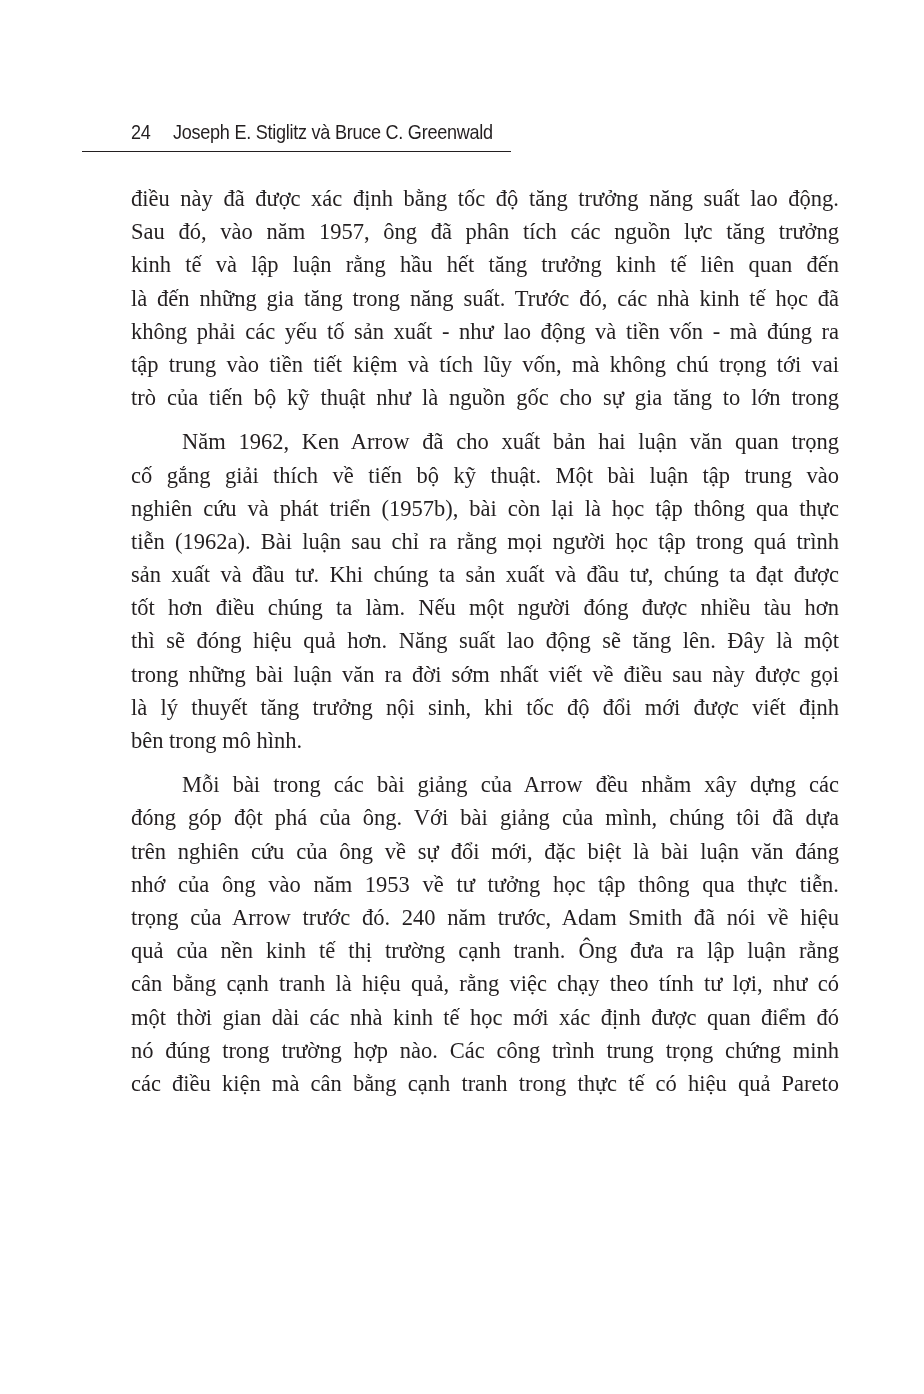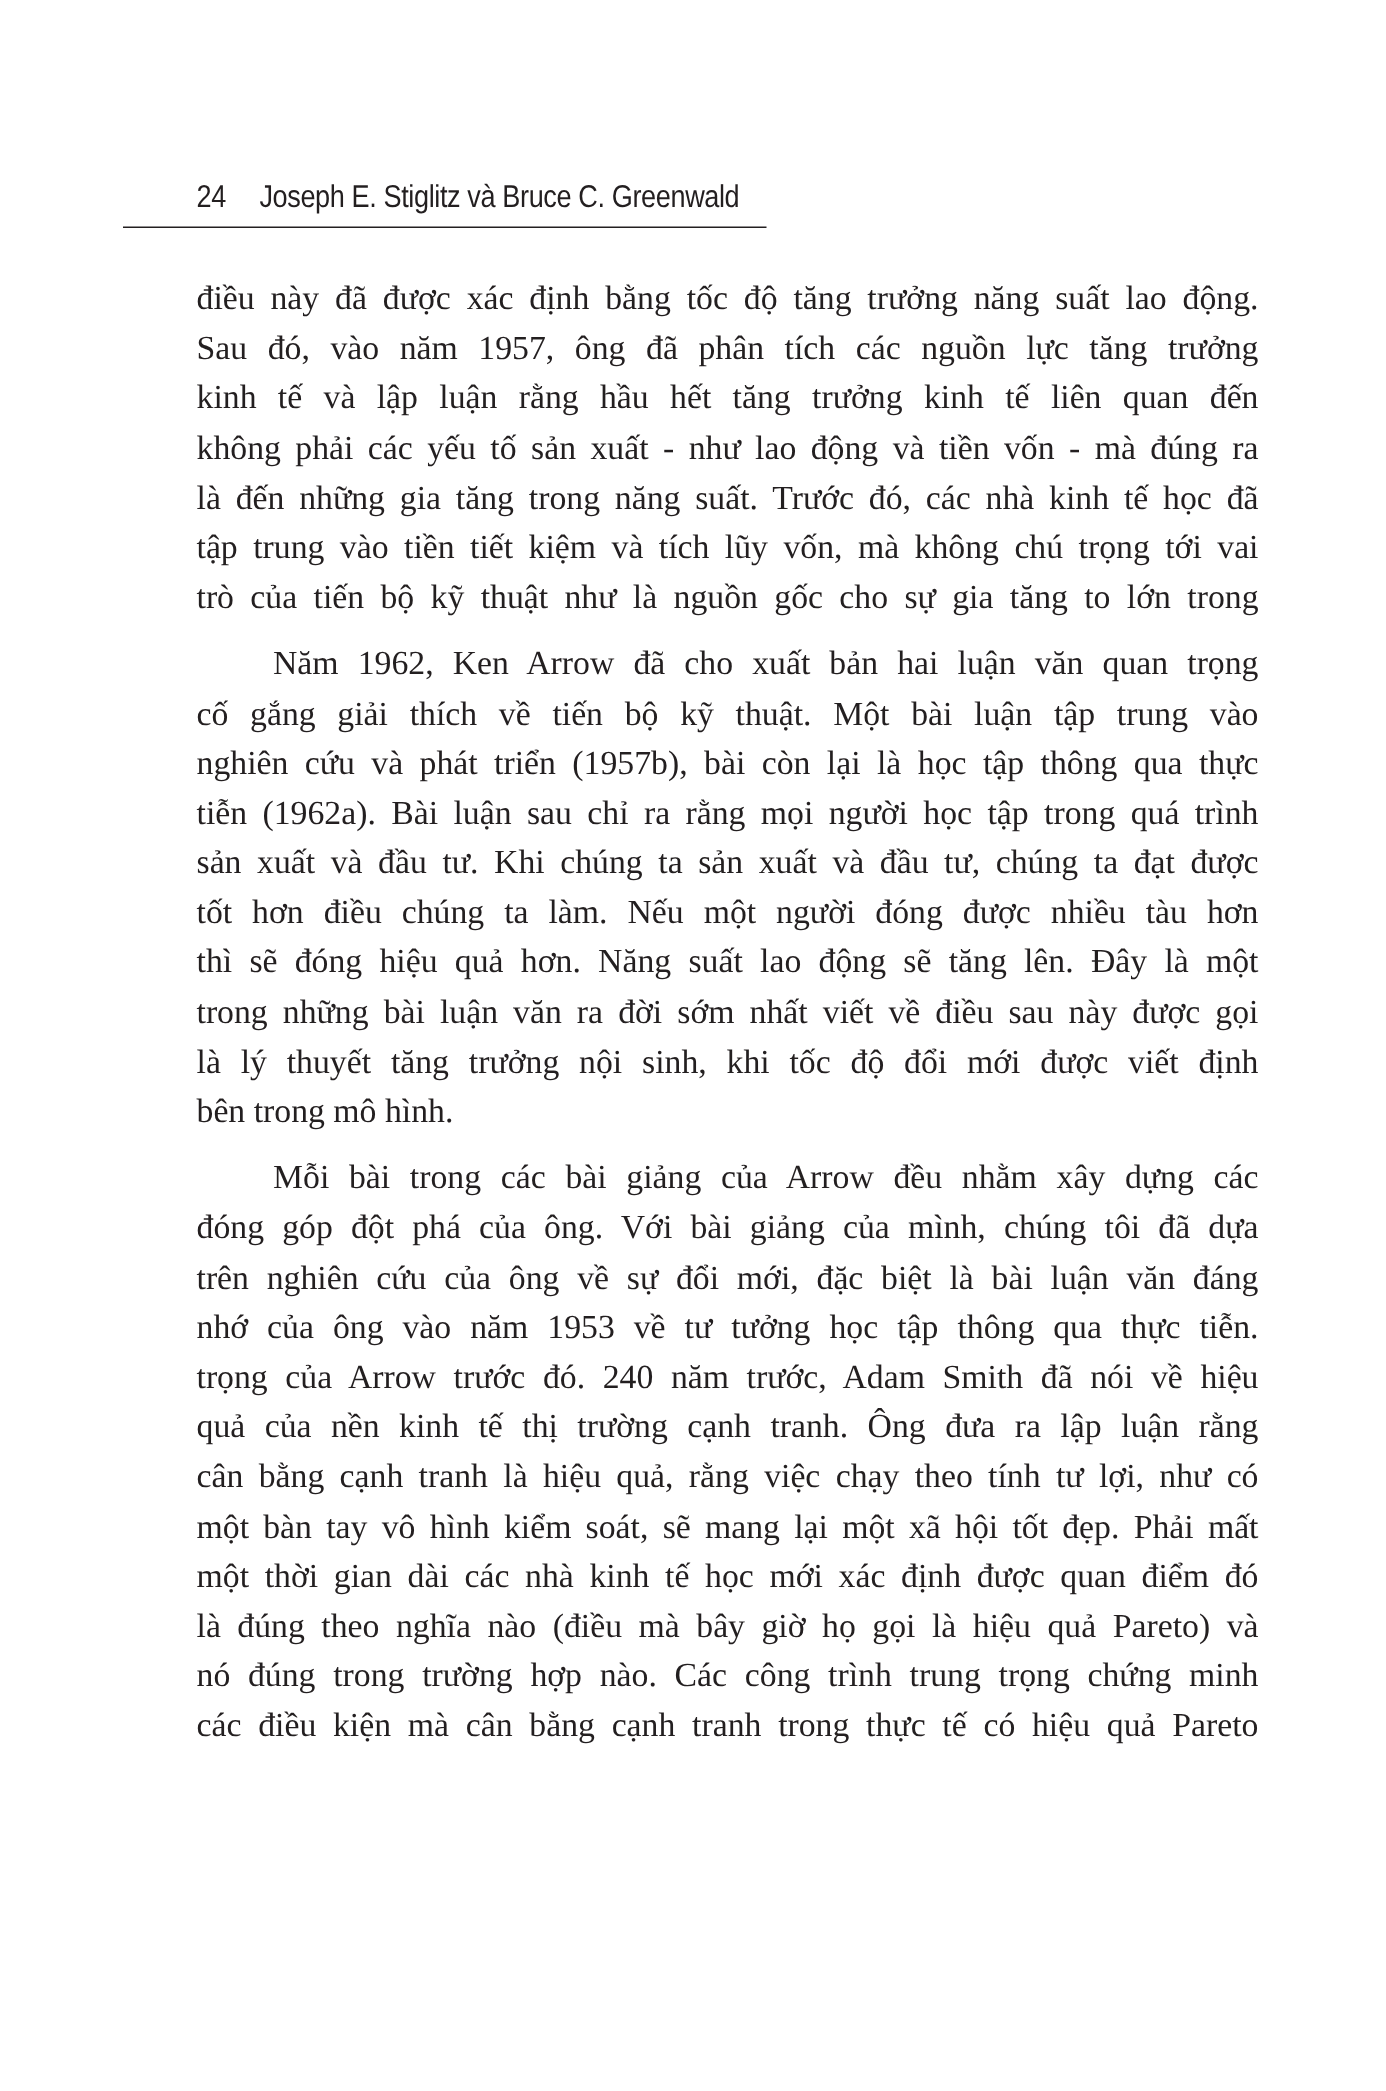--- a/index.html
+++ b/index.html
@@ -73,22 +73,22 @@
   <span class="page-num">24</span><span>Joseph E. Stiglitz và Bruce C. Greenwald</span>
 </div>
 <div class="head-rule"></div>
 
 <div class="body-text">
 
   <div>
     <span class="line">điều này đã được xác định bằng tốc độ tăng trưởng năng suất lao động.</span>
     <span class="line">Sau đó, vào năm 1957, ông đã phân tích các nguồn lực tăng trưởng</span>
     <span class="line">kinh tế và lập luận rằng hầu hết tăng trưởng kinh tế liên quan đến</span>
+    <span class="line">là đến những gia tăng trong năng suất. Trước đó, các nhà kinh tế học đã</span>
     <span class="line">không phải các yếu tố sản xuất - như lao động và tiền vốn - mà đúng ra</span>
-    <span class="line">là đến những gia tăng trong năng suất. Trước đó, các nhà kinh tế học đã</span>
     <span class="line">tập trung vào tiền tiết kiệm và tích lũy vốn, mà không chú trọng tới vai</span>
     <span class="line">trò của tiến bộ kỹ thuật như là nguồn gốc cho sự gia tăng to lớn trong</span>
   </div>
   <span class="para-gap"></span>
 
   <div>
     <span class="line indent">Năm 1962, Ken Arrow đã cho xuất bản hai luận văn quan trọng</span>
     <span class="line">cố gắng giải thích về tiến bộ kỹ thuật. Một bài luận tập trung vào</span>
     <span class="line">nghiên cứu và phát triển (1957b), bài còn lại là học tập thông qua thực</span>
     <span class="line">tiễn (1962a). Bài luận sau chỉ ra rằng mọi người học tập trong quá trình</span>
@@ -102,19 +102,17 @@
   <span class="para-gap"></span>
 
   <div>
     <span class="line indent">Mỗi bài trong các bài giảng của Arrow đều nhằm xây dựng các</span>
     <span class="line">đóng góp đột phá của ông. Với bài giảng của mình, chúng tôi đã dựa</span>
     <span class="line">trên nghiên cứu của ông về sự đổi mới, đặc biệt là bài luận văn đáng</span>
     <span class="line">nhớ của ông vào năm 1953 về tư tưởng học tập thông qua thực tiễn.</span>
     <span class="line">trọng của Arrow trước đó. 240 năm trước, Adam Smith đã nói về hiệu</span>
     <span class="line">quả của nền kinh tế thị trường cạnh tranh. Ông đưa ra lập luận rằng</span>
     <span class="line">cân bằng cạnh tranh là hiệu quả, rằng việc chạy theo tính tư lợi, như có</span>
-    <span class="line">một bàn tay vô hình kiểm soát, sẽ mang lại một xã hội tốt đẹp. Phải mất</span>
     <span class="line">một thời gian dài các nhà kinh tế học mới xác định được quan điểm đó</span>
-    <span class="line">là đúng theo nghĩa nào (điều mà bây giờ họ gọi là hiệu quả Pareto) và</span>
     <span class="line">nó đúng trong trường hợp nào. Các công trình trung trọng chứng minh</span>
     <span class="line">các điều kiện mà cân bằng cạnh tranh trong thực tế có hiệu quả Pareto</span>
   </div>
 </div>
 
 </body></html>

